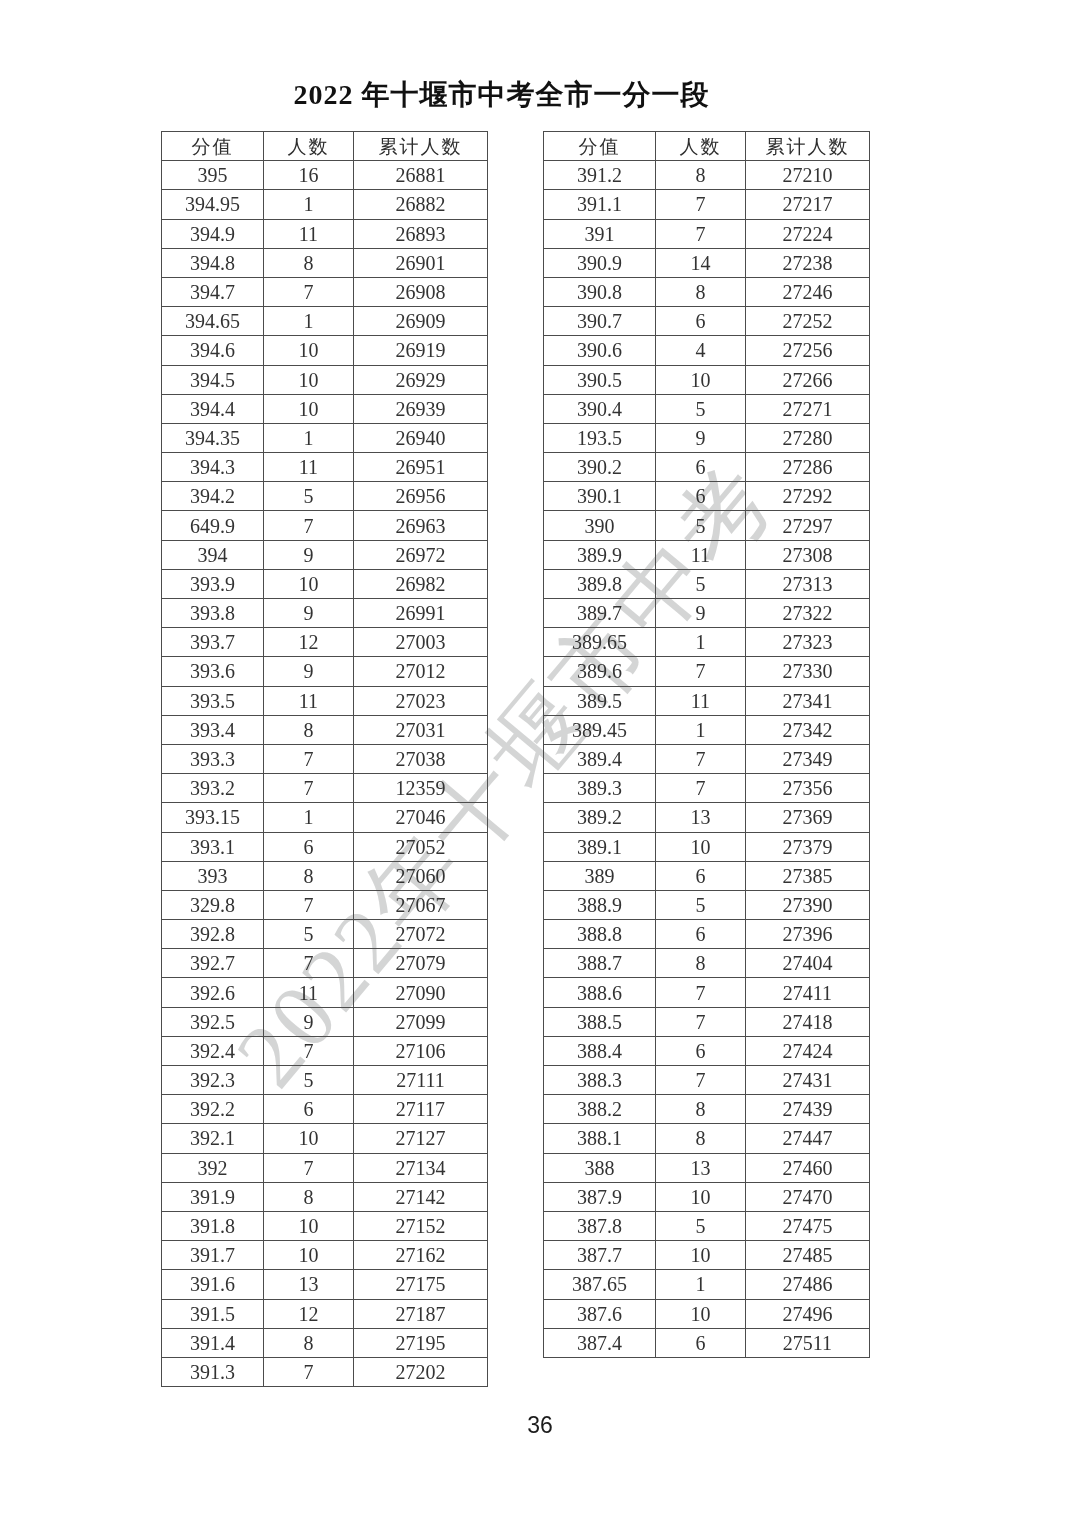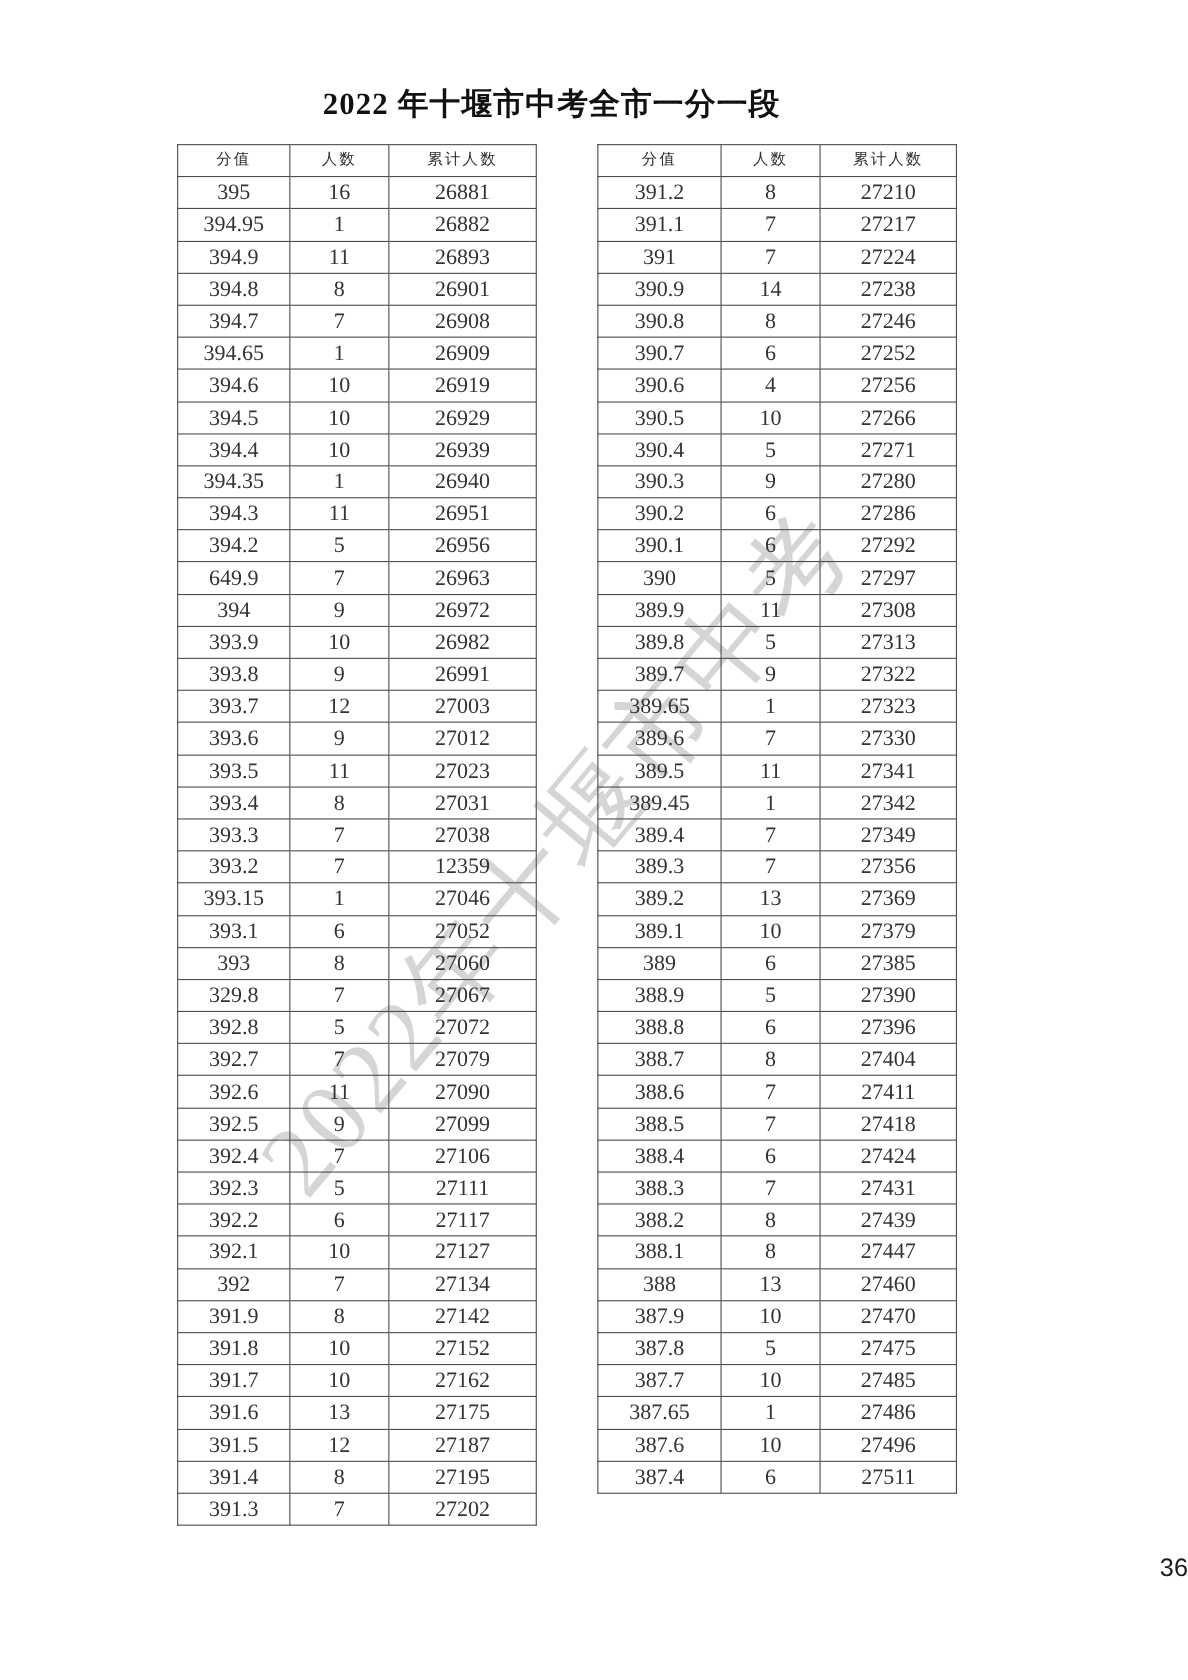--- a/index.html
+++ b/index.html
@@ -66,30 +66,30 @@
     padding: 0;
     text-align: center;
     vertical-align: middle;
     font-size: 20px;
     font-weight: normal;
     color: #333333;
     line-height: 1;
     background: transparent;
   }
   .score-table th {
-    font-size: 14px;
+    font-size: 19px;
     color: #2e2e2e;
     letter-spacing: 2px;
   }
   .page-number {
     position: absolute;
     top: 1412px;
     left: 0;
     width: 1080px;
-    text-align: right;
+    text-align: center;
     font-size: 23px;
     color: #1c1c1c;
     font-family: "Liberation Sans", "DejaVu Sans", sans-serif;
     z-index: 2;
   }
 </style>
 </head>
 <body>
 
 <div class="page">
@@ -378,21 +378,21 @@
           <td>390.5</td>
           <td>10</td>
           <td>27266</td>
         </tr>
         <tr>
           <td>390.4</td>
           <td>5</td>
           <td>27271</td>
         </tr>
         <tr>
-          <td>390.3</td>
+          <td>193.5</td>
           <td>9</td>
           <td>27280</td>
         </tr>
         <tr>
           <td>390.2</td>
           <td>6</td>
           <td>27286</td>
         </tr>
         <tr>
           <td>390.1</td>

